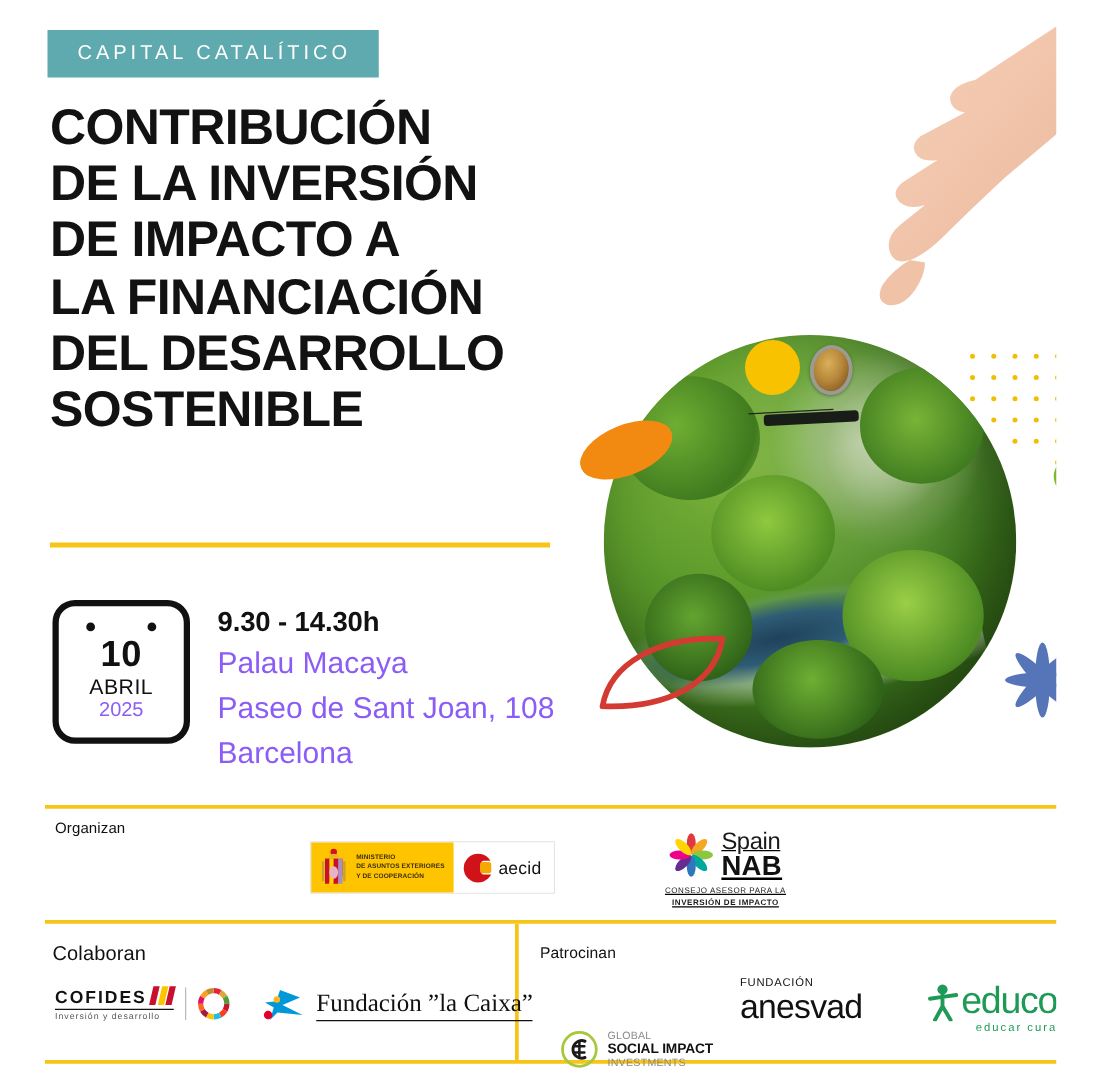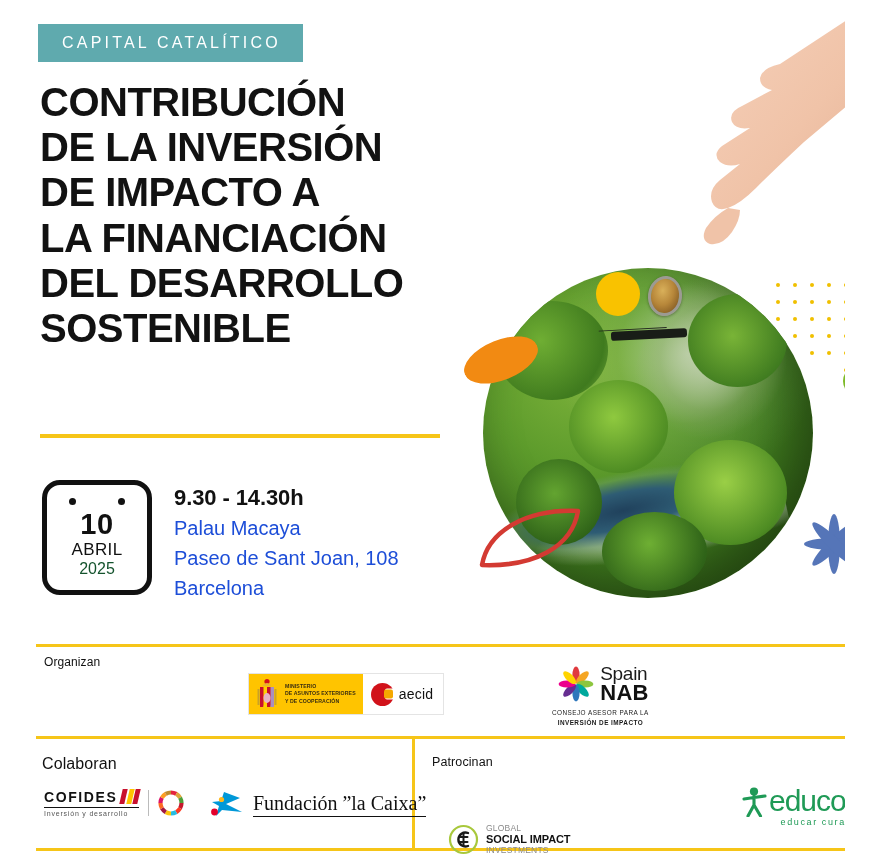--- a/index.html
+++ b/index.html
@@ -108,38 +108,38 @@
   .cal-month {
     font-size: 17px;
     font-weight: 400;
     color: #111111;
     line-height: 1.15;
     letter-spacing: 0.4px;
   }
   .cal-year {
     font-size: 16px;
     font-weight: 400;
-    color: #14532d;
+    color: #8b5cf6;
     line-height: 1.2;
   }
   .venue-lines {
     padding-top: 2px;
   }
   .venue-time {
     font-size: 22px;
     font-weight: 800;
     color: #111111;
     line-height: 1.42;
     letter-spacing: -0.1px;
     white-space: nowrap;
   }
   .venue-text {
-    font-size: 20px;
+    font-size: 24px;
     font-weight: 400;
-    color: #1d4ed8;
+    color: #8b5cf6;
     line-height: 1.5;
     white-space: nowrap;
   }
 
   
   .art-layer {
     position: absolute;
     left: 0; top: 0;
     width: 889px; height: 859px;
     pointer-events: none;
@@ -369,25 +369,26 @@
   .aecid-word {
     font-size: 14px;
     color: #111111;
     font-weight: 400;
     letter-spacing: 0.2px;
   }
 
   
   .logo-spainnab {
     position: absolute;
-    left: 552px;
+    left: 532px;
     top: 664px;
     display: flex;
     flex-direction: column;
-    align-items: flex-end;
+    align-items: center;
+    text-decoration: underline;
   }
   .snab-row {
     display: flex;
     align-items: center;
     gap: 6px;
   }
   .snab-words {
     line-height: 1;
     text-align: left;
   }
@@ -778,20 +779,24 @@
       <path d="M20 9 a7 7 0 1 0 0 13" fill="none" stroke="#1A1A1A" stroke-width="2.4" stroke-linecap="round"></path>
       <path d="M15.5 9.5 v12 M11.5 13 h8 M11.5 18 h8" stroke="#1A1A1A" stroke-width="2" stroke-linecap="round"></path>
     </svg>
     <div class="gsi-words">
       <span class="gsi-l1">GLOBAL</span>
       <span class="gsi-l2">SOCIAL IMPACT</span>
       <span class="gsi-l3">INVESTMENTS</span>
     </div>
   </div>
 
+  <div class="logo-anesvad">
+    <span class="anes-l1">FUNDACIÓN</span>
+    <span class="anes-l2">anesvad</span>
+  </div>
 
   <div class="logo-educo">
     <svg class="educo-person" viewBox="0 0 25 30">
       <circle cx="12" cy="4.6" r="4.1" fill="#1F9A56"></circle>
       <path d="M12 9 L12 18 M12 18 L6 29 M12 18 L18.5 29 M2 12 L12 10.5 L23 9" stroke="#1F9A56" stroke-width="3.1" fill="none" stroke-linecap="round" stroke-linejoin="round"></path>
     </svg>
     <div class="educo-stack">
       <span class="educo-word">educo</span>
       <span class="educo-tag">educar cura</span>
     </div>

